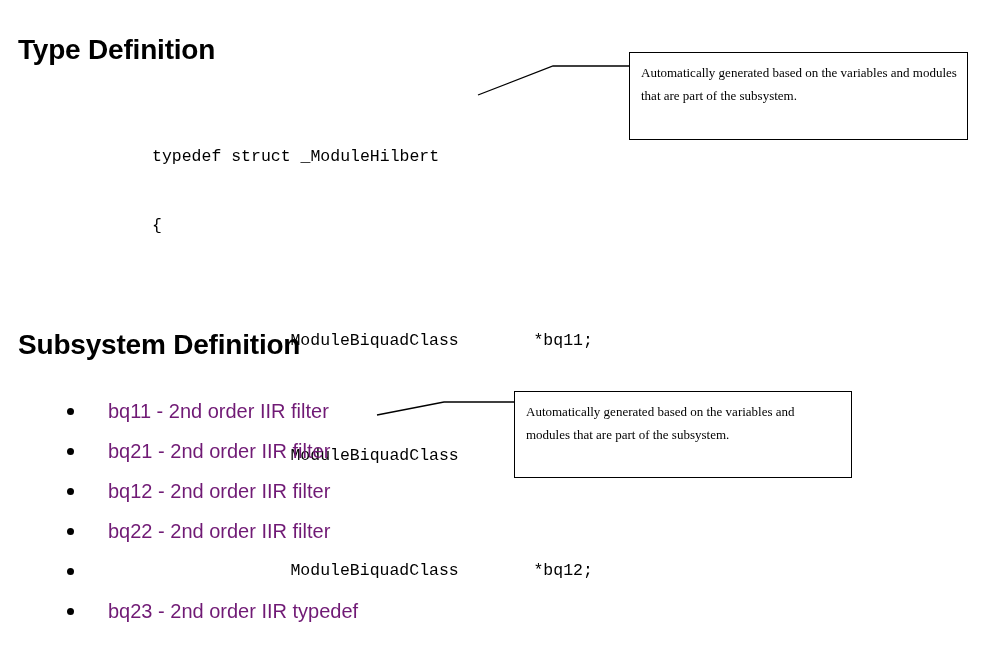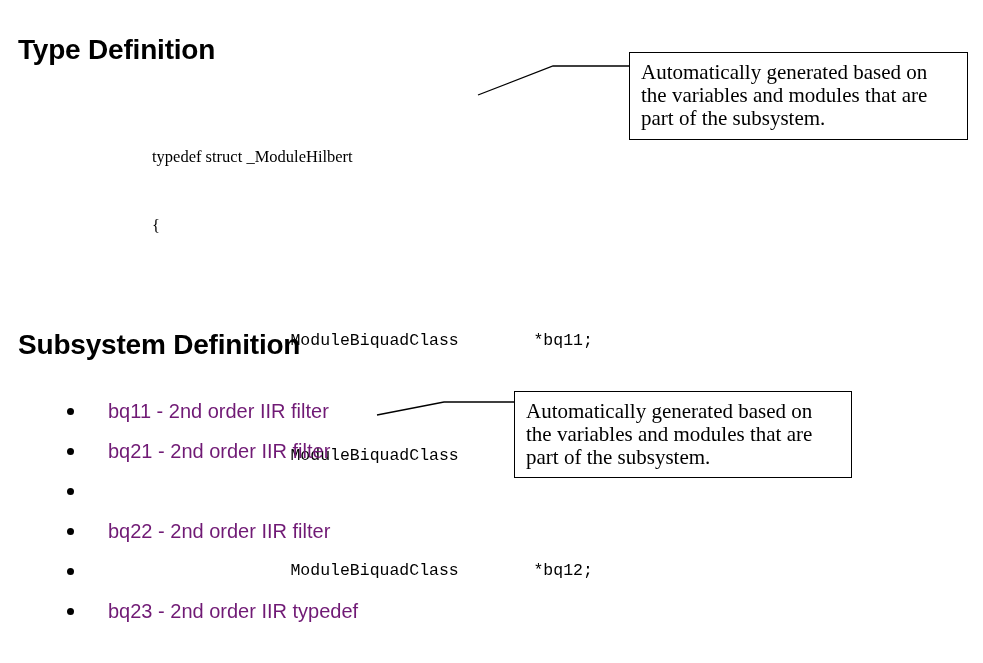--- a/index.html
+++ b/index.html
@@ -35,21 +35,21 @@
   #code-block {
     position: absolute;
     left: 152px;
     top: 99px;
     font-family: "Liberation Mono", "DejaVu Sans Mono", monospace;
     font-size: 16.5px;
     line-height: 23px;
     white-space: pre;
     color: #000000;
   }
-  .code-line { white-space: pre; font-family: Liberation Serif, serif; }
+  .code-line { white-space: pre; }
   .code-member {
     display: block;
     white-space: pre;
   }
   .code-member .m-type {
     display: inline-block;
     width: 243px;
   }
   .code-indent { display: inline-block; width: 79px; }
 
@@ -86,21 +86,21 @@
     margin-left: 44px;
   }
 
   
   .callout-box {
     position: absolute;
     box-sizing: border-box;
     border: 1px solid #000000;
     background: #ffffff;
     font-family: "Liberation Serif", serif;
-    font-size: 21px;
+    font-size: 13px;
     line-height: 23px;
     color: #000000;
     padding: 8px 10px 8px 11px;
   }
   #callout-box-1 {
     left: 629px;
     top: 52px;
     width: 339px;
     height: 88px;
   }
@@ -163,20 +163,21 @@
     <li class="bullet-item">
       <span class="bullet-marker"></span>
       <span class="bullet-text">bq11 - 2nd order IIR filter</span>
     </li>
     <li class="bullet-item">
       <span class="bullet-marker"></span>
       <span class="bullet-text">bq21 - 2nd order IIR filter</span>
     </li>
     <li class="bullet-item">
       <span class="bullet-marker"></span>
+      <span class="bullet-text">bq12 - 2nd order IIR filter</span>
     </li>
     <li class="bullet-item">
       <span class="bullet-marker"></span>
       <span class="bullet-text">bq22 - 2nd order IIR filter</span>
     </li>
     <li class="bullet-item">
       <span class="bullet-marker"></span>
     </li>
     <li class="bullet-item">
       <span class="bullet-marker"></span>

